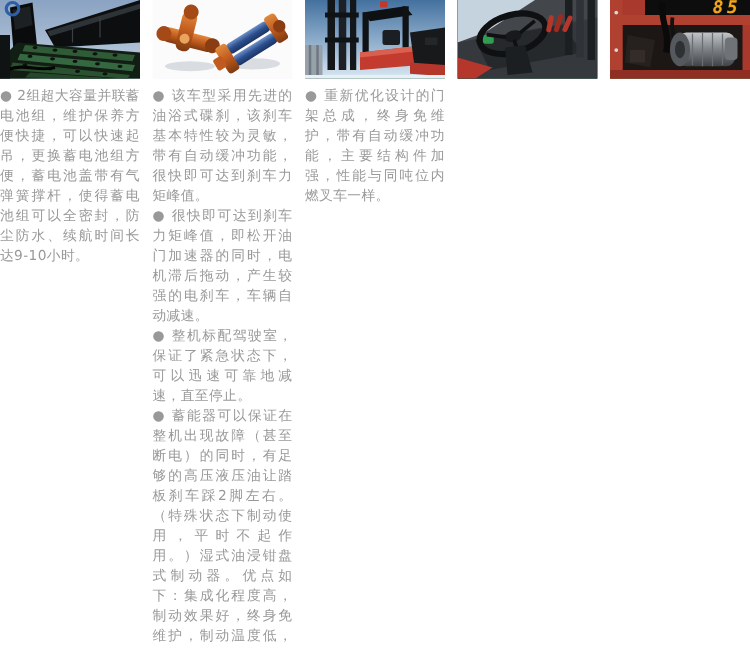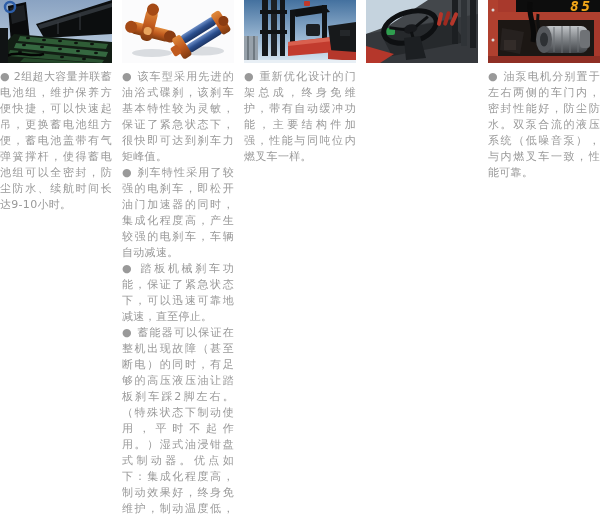--- a/index.html
+++ b/index.html
@@ -111,23 +111,23 @@
             <rect x="58" y="24" width="40" height="9" rx="4" fill="url(#bl1)"></rect>
             <rect x="58" y="35" width="40" height="9" rx="4" fill="url(#bl1)"></rect>
             <rect x="50" y="22" width="10" height="24" rx="3" fill="url(#or1)"></rect>
             <rect x="96" y="22" width="10" height="24" rx="3" fill="url(#or1)"></rect>
             <circle cx="104" cy="34" r="5" fill="#8a3c12"></circle>
             <rect x="44" y="29" width="8" height="10" rx="2" fill="#c05a1e"></rect>
           </g>
         </svg>
       </div>
       <div class="txt">
-        <p>● 该车型采用先进的油浴式碟刹，该刹车基本特性较为灵敏，保证了紧急状态下，很快即可达到刹车力矩峰值。</p>
-        <p>● 刹车特性采用了较强的电刹车，即松开油门加速器的同时，集成化程度高，产生较强的电刹车，车辆自动减速。</p>
-        <p>● 踏板机械刹车功能，保证了紧急状态下，可以迅速可靠地减速，直至停止。</p>
+        <p>● 该车型采用先进的油浴式碟刹，该刹车基本特性较为灵敏，带有自动缓冲功能，很快即可达到刹车力矩峰值。</p>
+        <p>● 很快即可达到刹车力矩峰值，即松开油门加速器的同时，电机滞后拖动，产生较强的电刹车，车辆自动减速。</p>
+        <p>● 整机标配驾驶室，保证了紧急状态下，可以迅速可靠地减速，直至停止。</p>
         <p>● 蓄能器可以保证在整机出现故障（甚至断电）的同时，有足够的高压液压油让踏板刹车踩2脚左右。（特殊状态下制动使用，平时不起作用。）湿式油浸钳盘式制动器。优点如下：集成化程度高，制动效果好，终身免维护，制动温度低，可靠性好。</p>
       </div>
 
     </div>
 
     <div class="col">
       <div class="imgbox">
         <svg width="112" height="63" viewBox="0 0 112 63">
           <defs>
             <linearGradient id="sky3" x1="0" y1="0" x2="0" y2="1">
@@ -238,19 +238,16 @@
           <line x1="90" y1="27" x2="90" y2="52" stroke="#6a6e72" stroke-width="1"></line>
           <rect x="92" y="30" width="10" height="18" rx="3" fill="#6f7276"></rect>
 
           <rect x="0" y="0" width="10" height="63" fill="#b0402f"></rect>
           <rect x="0" y="56" width="112" height="7" fill="#8f2f24"></rect>
           <circle cx="5" cy="10" r="1.5" fill="#d8d8d8"></circle>
           <circle cx="5" cy="40" r="1.5" fill="#d8d8d8"></circle>
         </svg>
         <div class="seg-display">85</div>
       </div>
-      <div class="txt">
-        <p>● 油泵电机分别置于左右两侧的车门内，密封性能好，防尘防水。双泵合流的液压系统（低噪音泵），与内燃叉车一致，性能可靠。</p>
-      </div>
     </div>
 
   </div>
 </div>
 
 </body></html>

